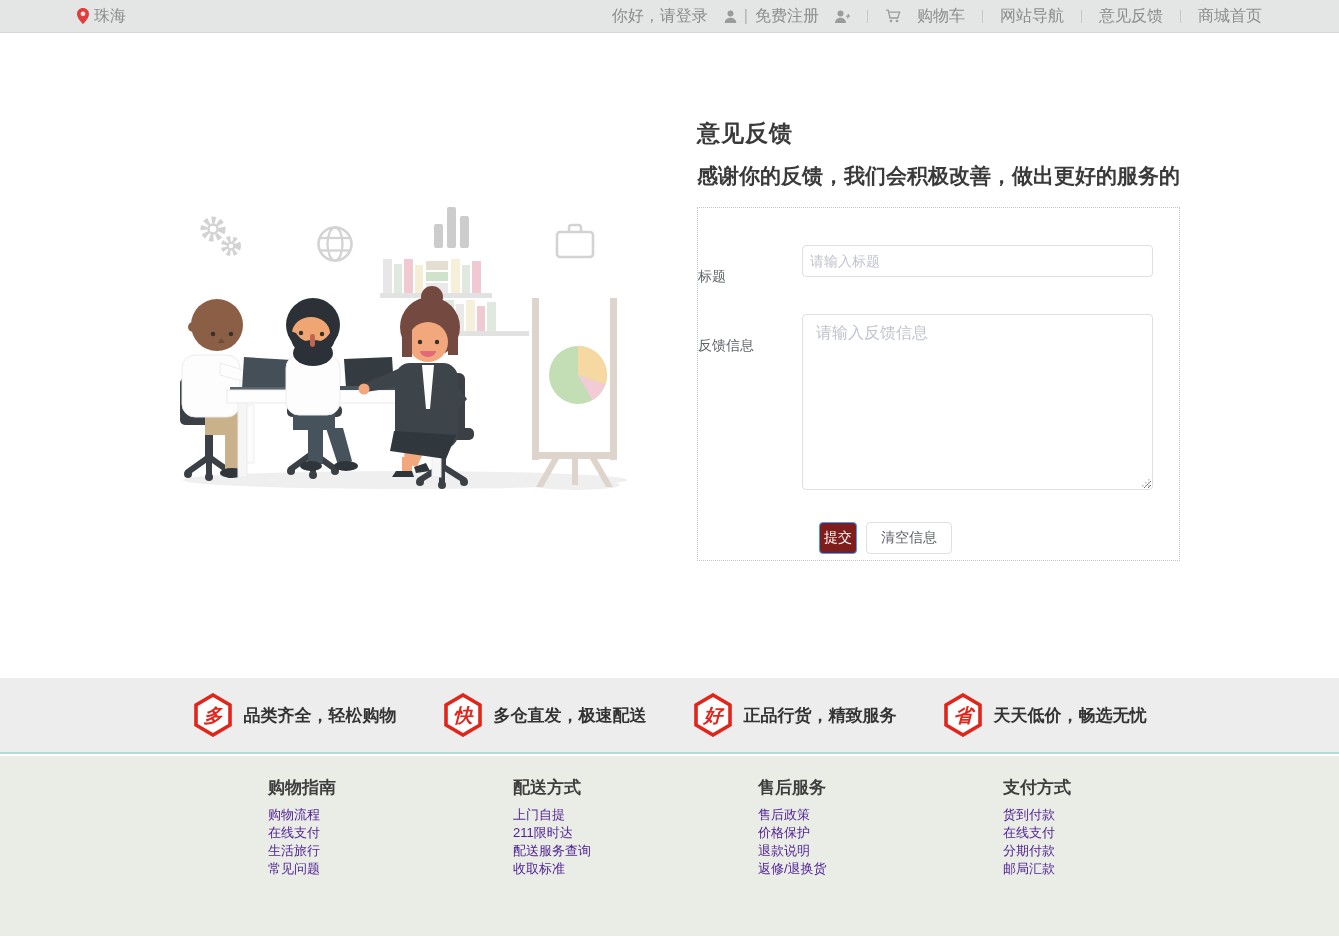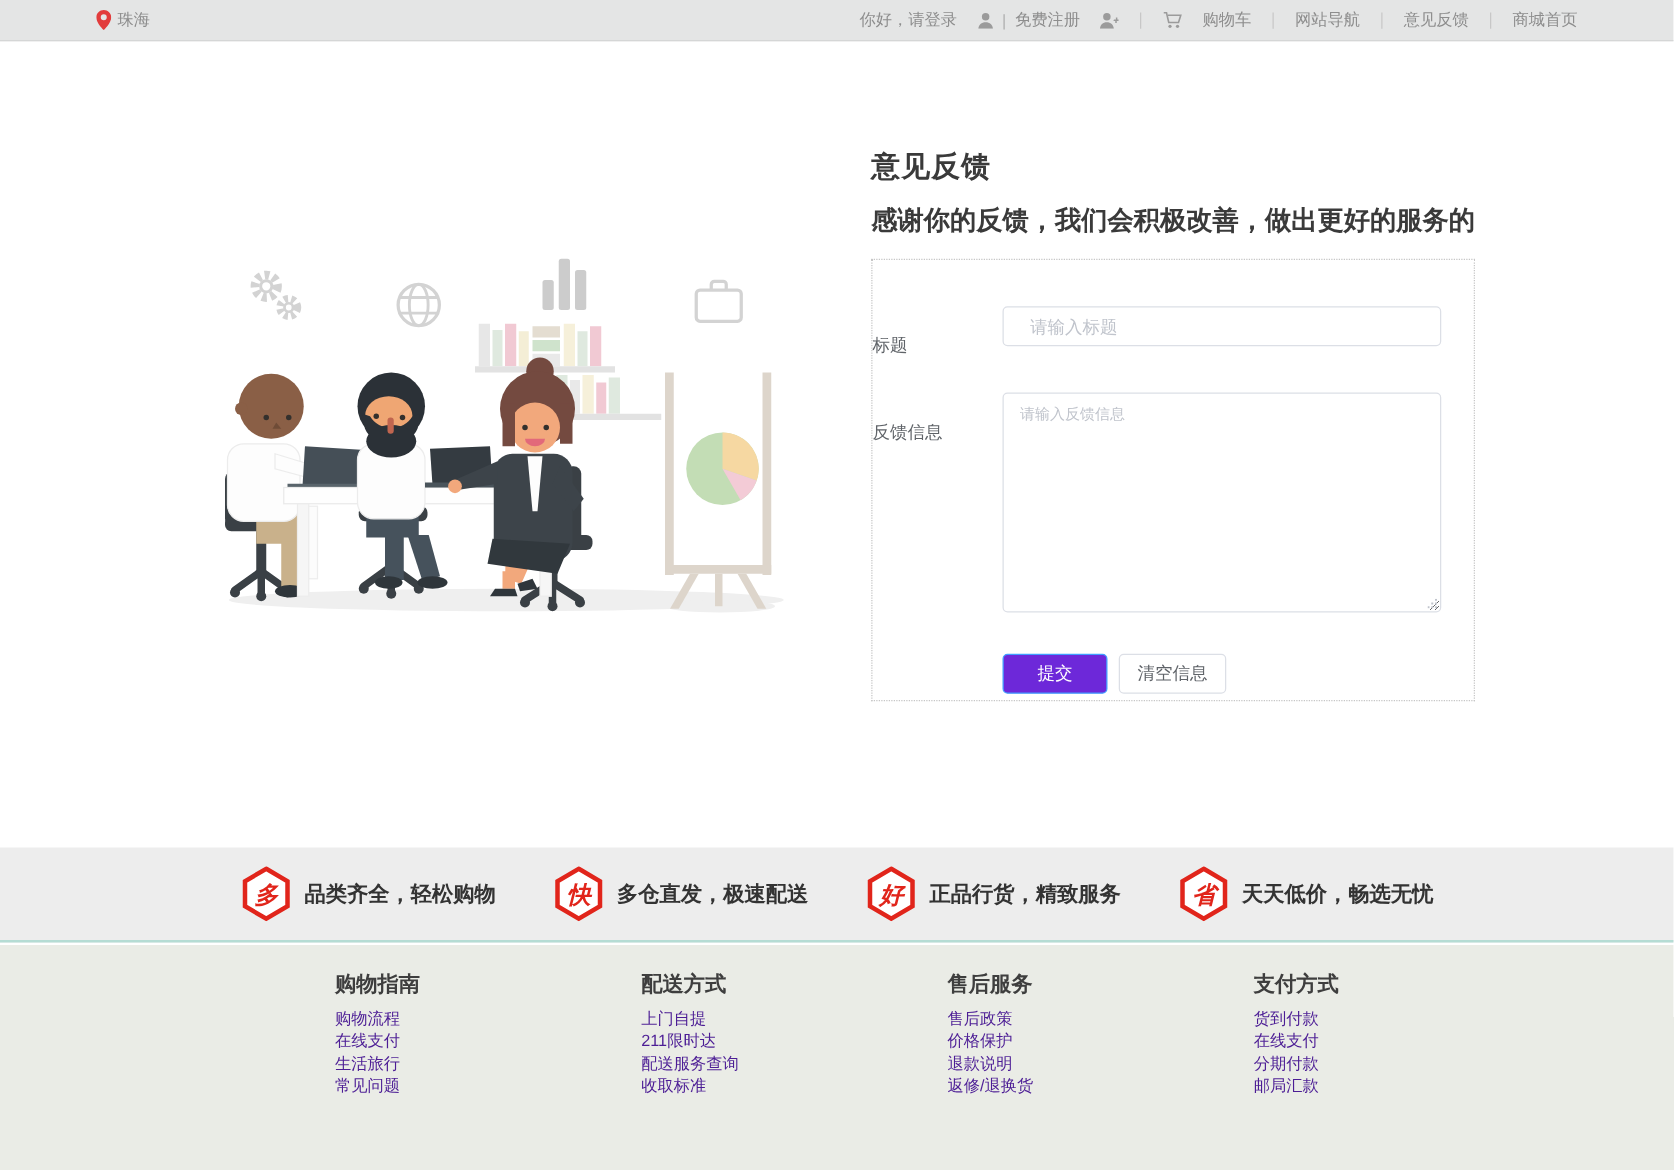--- a/index.html
+++ b/index.html
@@ -2,45 +2,45 @@
 <html><head>
 <meta charset="utf-8">
 <style>
   * { margin:0; padding:0; box-sizing:border-box; }
   html,body { width:1339px; height:936px; }
   body { font-family:"Liberation Sans","DejaVu Sans",sans-serif; background:#fff; }
   .page { position:relative; width:1339px; height:936px; overflow:hidden; background:#fff; }
 
   
   .topbar { position:absolute; top:0; left:0; right:0; height:33px; background:#e4e5e5; border-bottom:1px solid #d5d6d6; }
-  .topbar-inner { width:1185px; height:100%; margin:0 auto; display:flex; align-items:center; justify-content:space-between; font-size:13px; color:#8d8d8d; }
+  .topbar-inner { width:1185px; height:100%; margin:0 auto; display:flex; align-items:center; justify-content:space-between; font-size:16px; color:#8d8d8d; }
   .location { display:flex; align-items:center; gap:5px; cursor:pointer; }
   .topnav { display:flex; align-items:center; }
   .topnav a { color:#8d8d8d; text-decoration:none; display:flex; align-items:center; gap:16px; cursor:pointer; }
   .pipe { color:#b0b0b0; margin:0 7px; }
   .vdiv { width:1px; height:13px; background:#c7c7c7; margin:0 17px; }
 
   
   .main { position:absolute; top:34px; left:0; right:0; height:644px; background:#fff; }
   .illustration { position:absolute; left:180px; top:161px; }
 
   .panel { position:absolute; left:697px; top:84px; width:483px; }
   .page-title { font-size:23px; font-weight:bold; color:#3a3a3a; letter-spacing:1px; }
   .page-subtitle { font-size:21px; font-weight:bold; color:#3a3a3a; margin-top:13px; }
   .form-box { margin-top:17px; height:354px; border:1px dotted #c6c6c6; padding-top:37px; background:#fff; }
   .form-row { display:flex; margin-bottom:22px; }
   .form-label { width:104px; padding-right:13px; font-size:14px; color:#5f6368; line-height:32px;margin-top:15px; }
-  .text-input { width:351px; height:32px; border:1px solid #dcdfe6; border-radius:4px; padding:0 21px; font-size:14px; color:#333; outline:none; background:#fff; }
-  .textarea { width:351px; height:176px; border:1px solid #dcdfe6; border-radius:4px; padding:8px 13px; font-size:12px; color:#333; outline:none; resize:both; font-family:inherit; background:#fff; }
+  .text-input { width:351px; height:32px; border:1px solid #dcdfe6; border-radius:4px; padding:0 7px; font-size:14px; color:#333; outline:none; background:#fff; }
+  .textarea { width:351px; height:176px; border:1px solid #dcdfe6; border-radius:4px; padding:8px 13px; font-size:16px; color:#333; outline:none; resize:both; font-family:inherit; background:#fff; }
   .textarea-wrap { position:relative; }
   .resize-grip { position:absolute; left:340px; top:165px; pointer-events:none; }
   ::placeholder { color:#c0c4cc; opacity:1; }
   .btn-row { margin-left:104px; margin-top:28px; display:flex; gap:9px; }
   .btn { height:32px; border-radius:4px; font-size:14px; cursor:pointer; font-family:inherit; }
-  .btn-primary { background:#6d28d9; border:1px solid #409eff; color:#fff; padding:0 27px; }
+  .btn-primary { background:#7f1d1d; border:1px solid #409eff; color:#fff; padding:0 4px;margin-left:17px; }
   .btn-plain { background:#fff; border:1px solid #dcdfe6; color:#5f6368; padding:6px 14px; }
 
   
   .features { position:absolute; top:678px; left:0; right:0; height:76px; background:#ededed; border-bottom:2px solid #b5dcd4; display:flex; align-items:center; justify-content:center; gap:46px; }
   .feature { display:flex; align-items:center; gap:11px; }
   .feature-text { font-size:17px; font-weight:bold; color:#333; }
 
   
   .footer { position:absolute; top:756px; left:0; right:0; bottom:0; background:#eaece6; }
   .footer-inner { position:absolute; left:268px; top:20px; display:flex; }

